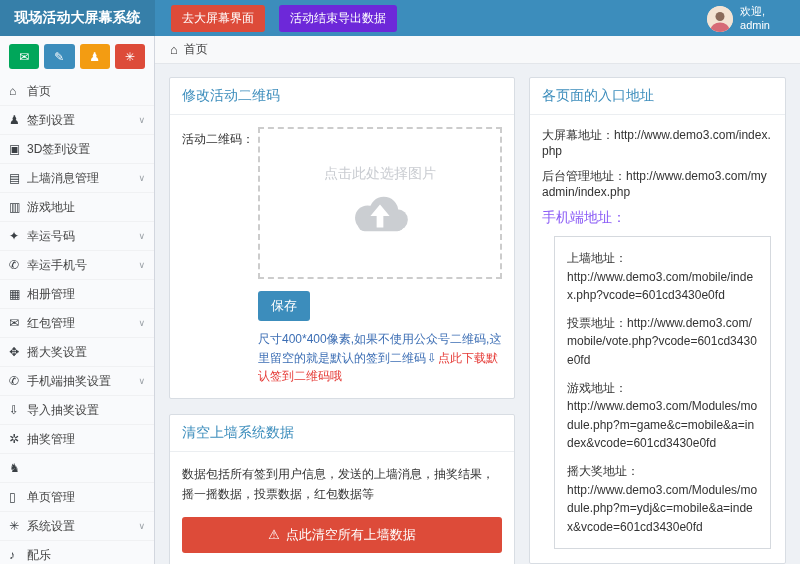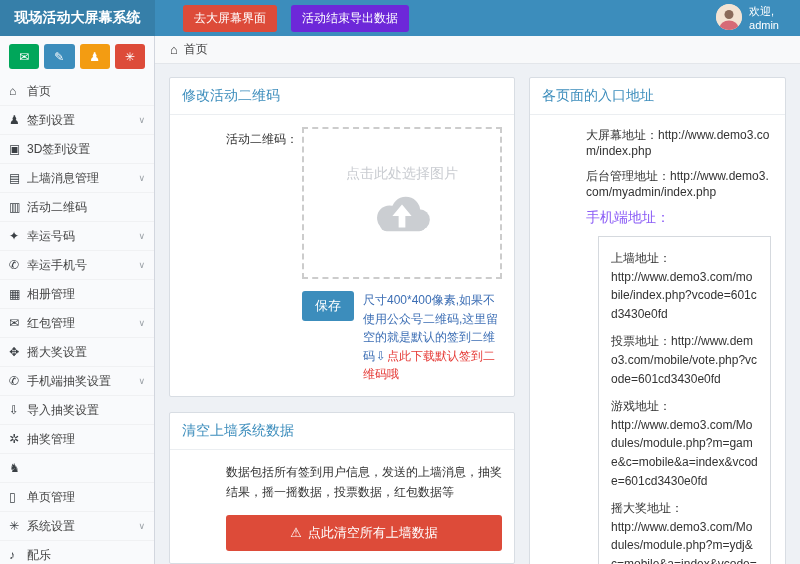--- a/index.html
+++ b/index.html
@@ -2,25 +2,25 @@
 <html><head>
 <meta charset="utf-8">
 <style>
   * { box-sizing:border-box; margin:0; padding:0; }
   html,body { width:800px; height:564px; overflow:hidden; }
   body { font-family:"Liberation Sans","DejaVu Sans",sans-serif; font-size:13px; background:#eef1f5; color:#333; }
 
   
   .header { height:36px; background:#3c8dbc; display:flex; align-items:center; }
   .brand { width:155px; height:36px; background:#367fa9; color:#fff; font-weight:bold; font-size:14px; display:flex; align-items:center; justify-content:center; cursor:pointer; }
-  .hbtns { display:flex; gap:14px; margin-left:28px; }
+  .hbtns { display:flex; gap:14px; margin-left:16px; }
   .hbtn { border:none; color:#fff; font-size:12px; padding:5px 11px; border-radius:3px; cursor:pointer; font-family:inherit; }
   .hbtn.red { background:#dd4b39; }
   .hbtn.yellow { background:#6d28d9; }
-  .huser { margin-left:auto; display:flex; align-items:flex-start; gap:7px; padding-right:21px; color:#fff; cursor:pointer; }
+  .huser { margin-left:auto; display:flex; align-items:flex-end; gap:7px; padding-right:30px; color:#fff; cursor:pointer; }
   .avatar { width:26px; height:26px; border-radius:50%; overflow:hidden; flex:none; background:#f3e3d3; }
   .welcome { font-size:11px; line-height:1.3; }
 
   
   .sidebar { position:absolute; left:0; top:36px; width:155px; height:528px; background:#f9fafc; border-right:1px solid #d2d6de; overflow:hidden; }
   .quick-row { display:flex; gap:5px; padding:8px 9px; }
   .qbtn { flex:1; height:25px; border-radius:3px; color:#fff; display:flex; align-items:center; justify-content:center; font-size:12px; cursor:pointer; }
   .menu { list-style:none; }
   .menu-item { height:29px; display:flex; align-items:center; padding:0 9px; border-bottom:1px solid #f0f1f3; color:#444; font-size:12px; cursor:pointer; }
   .mi-icon { width:18px; color:#3a3f44; font-size:12px; flex:none; }
@@ -30,28 +30,28 @@
   
   .main { margin-left:155px; height:528px; overflow:hidden; }
   .crumb { height:28px; background:#f8f9fa; border-bottom:1px solid #e3e6ea; display:flex; align-items:center; gap:6px; padding:0 15px; font-size:12px; color:#444; }
   .crumb .home-g { font-size:13px; color:#333; }
   .content { padding:13px 14px; display:flex; gap:14px; align-items:flex-start; }
   .col-left { width:346px; flex:none; }
   .col-right { flex:1; min-width:0; }
 
   .panel { background:#fff; border:1px solid #d8dde3; border-radius:2px; margin-bottom:15px; }
   .panel-title { padding:9px 12px; color:#3c8dbc; font-size:14px; border-bottom:1px solid #ebeef1; }
-  .panel-body { padding:12px;margin-left:44px; }
+  .panel-body { padding:12px; }
 
   
   .qr-row { display:flex; }
   .qr-label { width:76px; flex:none; font-size:12px; padding-top:4px; color:#333; }
   .upload-box { flex:1; height:152px; border:2px dashed #ccc; background:#fff; display:flex; flex-direction:column; align-items:center; justify-content:center; gap:8px; cursor:pointer; }
   .upload-text { font-size:14px; color:#c9ccd1; }
-  .save-row { display:flex; gap:9px; margin-top:12px; margin-left:76px; align-items:flex-start; }
+  .save-row { display:flex; gap:9px; margin-top:12px; margin-left:76px; align-items:flex-start;flex-direction:column; }
   .save-btn { background:#3c8dbc; color:#fff; border:none; padding:6px 13px; border-radius:3px; font-size:13px; cursor:pointer; flex:none; font-family:inherit; }
   .note { font-size:12px; line-height:1.55; word-break:break-all; min-width:0; }
   .note-blue { color:#3c6eb4; }
   .note-red { color:#e53935; cursor:pointer; }
   .dl-icon { color:#3c6eb4; margin:0 1px; }
 
   
   .clear-desc { font-size:12px; line-height:1.7; color:#333; }
   .clear-btn { margin-top:12px; width:100%; background:#dd4b39; color:#fff; border:none; padding:9px 0; border-radius:3px; font-size:13px; cursor:pointer; display:flex; align-items:center; justify-content:center; gap:6px; font-family:inherit; }
   .warn-g { font-size:13px; }
@@ -118,21 +118,21 @@
         <span class="mi-icon">▣</span>
         <span class="mi-label">3D签到设置</span>
       </li>
       <li class="menu-item">
         <span class="mi-icon">▤</span>
         <span class="mi-label">上墙消息管理</span>
         <span class="mi-caret">∨</span>
       </li>
       <li class="menu-item">
         <span class="mi-icon">▥</span>
-        <span class="mi-label">活动二维码</span>
+        <span class="mi-label">游戏地址</span>
       </li>
       <li class="menu-item">
         <span class="mi-icon">✦</span>
         <span class="mi-label">幸运号码</span>
         <span class="mi-caret">∨</span>
       </li>
       <li class="menu-item">
         <span class="mi-icon">✆</span>
         <span class="mi-label">幸运手机号</span>
         <span class="mi-caret">∨</span>

